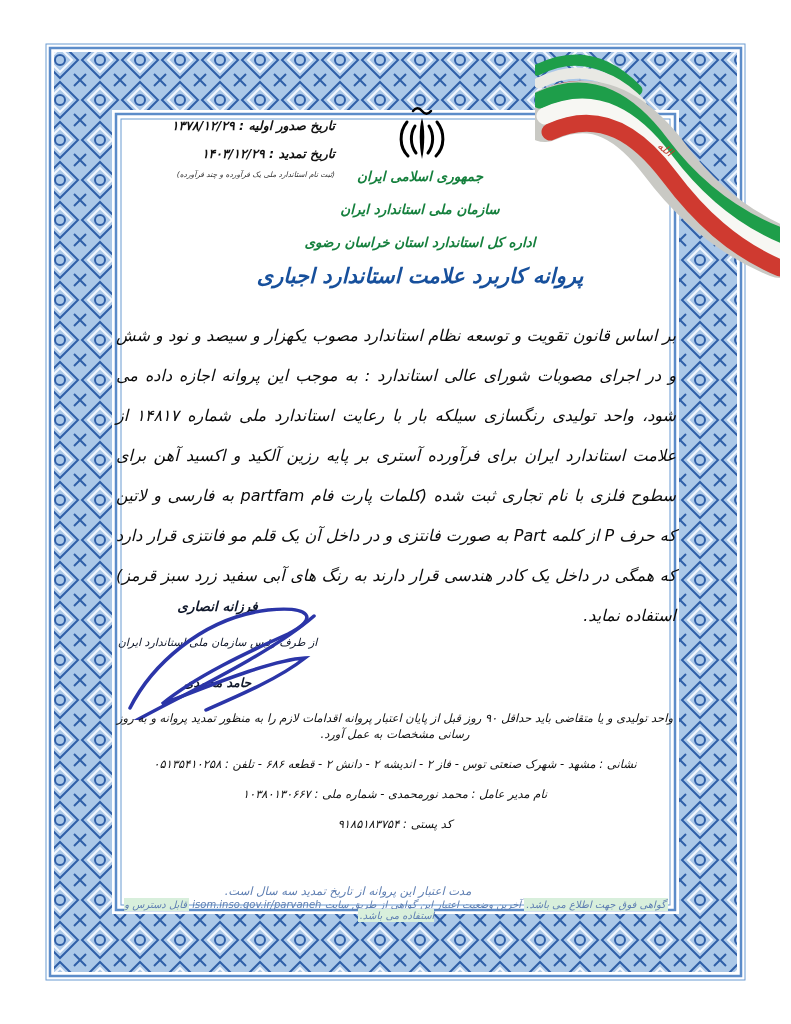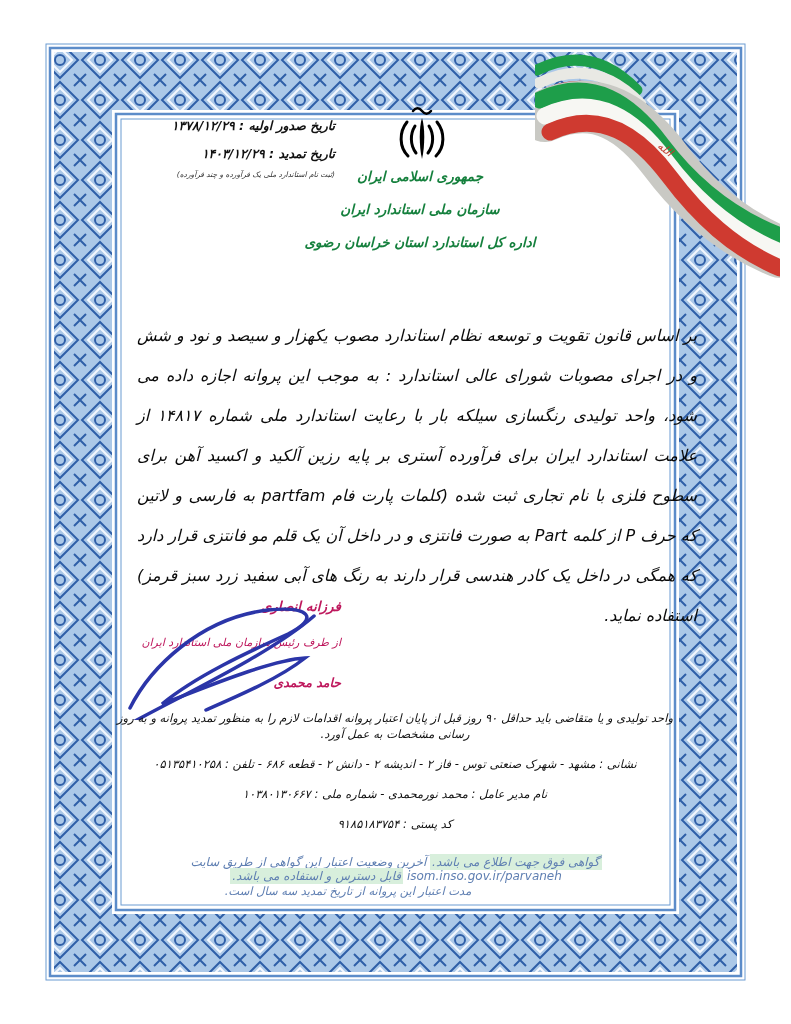--- a/index.html
+++ b/index.html
@@ -37,43 +37,42 @@
     text-align:center;direction:rtl;
     font-size:21px;font-weight:bold;font-style:italic;
   }
 
   
   .body-text{
     left:116px;top:316px;width:560px;
     direction:rtl;text-align:justify;
     font-size:16px;line-height:40px;font-style:italic;
     color:#0a0a0a;
-    margin-left:21px;
   }
 
   
-  .sig-block{left:126px;top:598px;width:215px;direction:rtl;color:#be185d;}
+  .sig-block{left:110px;top:598px;width:215px;text-align:center;direction:rtl;color:#0f172a;}
   .sig-name{font-size:13.5px;font-weight:bold;font-style:italic;margin-bottom:22px;}
   .sig-behalf{font-size:11px;font-style:italic;margin-bottom:26px;}
   .sig-deputy{font-size:12.5px;font-weight:bold;font-style:italic;}
   .sig-scribble{left:118px;top:590px;width:230px;height:130px;pointer-events:none;}
 
   
   .footer-block{
     right:116px;top:710px;width:560px;
     direction:rtl;text-align:center;
     font-size:11.5px;font-style:italic;color:#111;
   }
   .footer-line{margin-bottom:14px;line-height:16px;}
 
   
   .notice1{
-    left:116px;top:855px;width:560px;
+    left:116px;top:899px;width:560px;
     text-align:center;direction:rtl;
-    font-size:12px;font-style:italic;color:#5f7fb2;
+    font-size:10px;font-style:italic;color:#5f7fb2;
   }
   .notice2{
     left:116px;top:884px;width:464px;
     text-align:center;direction:rtl;
     font-size:11.5px;font-style:italic;color:#5f7fb2;
   }
   .hl{background:#d8efdc;padding:1px 2px;}
   .latin{direction:ltr;unicode-bidi:embed;}
 </style>
 </head>
@@ -141,20 +140,21 @@
       <path d="M60,28 C66,46 66,84 60,110 C54,84 54,46 60,28 Z" fill="#000"></path>
     </svg>
   </div>
 
   <div class="abs header-block">
     <div class="header-line">جمهوری اسلامی ایران</div>
     <div class="header-line">سازمان ملی استاندارد ایران</div>
     <div class="header-line">اداره کل استاندارد استان خراسان رضوی</div>
   </div>
 
+  <div class="abs doc-title" style="color:#17509c">پروانه کاربرد علامت استاندارد اجباری</div>
 
   <div class="abs body-text">بر اساس قانون تقویت و توسعه نظام استاندارد مصوب یکهزار و سیصد و نود و شش و در اجرای مصوبات شورای عالی استاندارد : به موجب این پروانه اجازه داده می شود، واحد تولیدی رنگسازی سیلکه بار با رعایت استاندارد ملی شماره ۱۴۸۱۷ از علامت استاندارد ایران برای فرآورده آستری بر پایه رزین آلکید و اکسید آهن برای سطوح فلزی با نام تجاری ثبت شده (کلمات پارت فام partfam به فارسی و لاتین که حرف P از کلمه Part به صورت فانتزی و در داخل آن یک قلم مو فانتزی قرار دارد که همگی در داخل یک کادر هندسی قرار دارند به رنگ های آبی سفید زرد سبز قرمز) استفاده نماید.</div>
 
   <div class="abs sig-block">
     <div class="sig-name">فرزانه انصاری</div>
     <div class="sig-behalf">از طرف رئیس سازمان ملی استاندارد ایران</div>
     <div class="sig-deputy">حامد محمدی</div>
   </div>
   <svg class="abs sig-scribble" width="230" height="130" viewBox="0 0 230 130">
     <g fill="none" stroke="#2b35a8" stroke-width="3.5" stroke-linecap="round">

